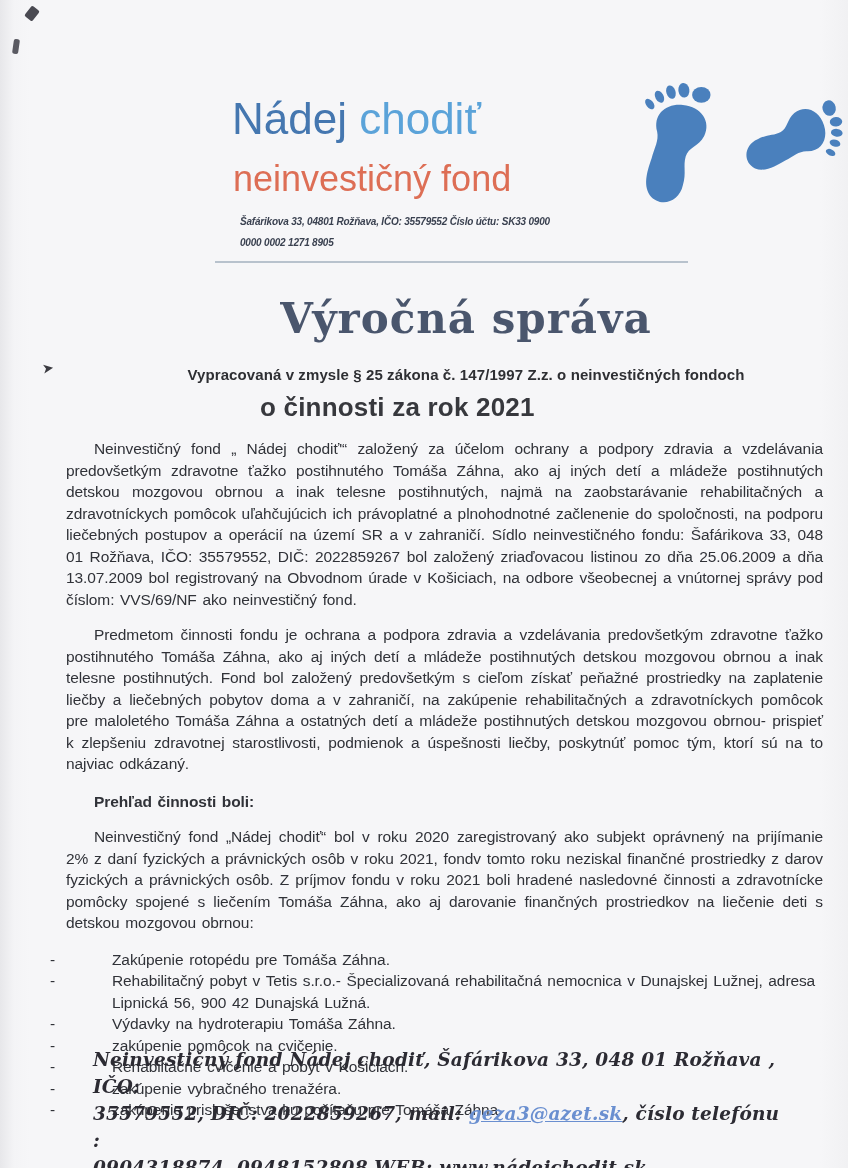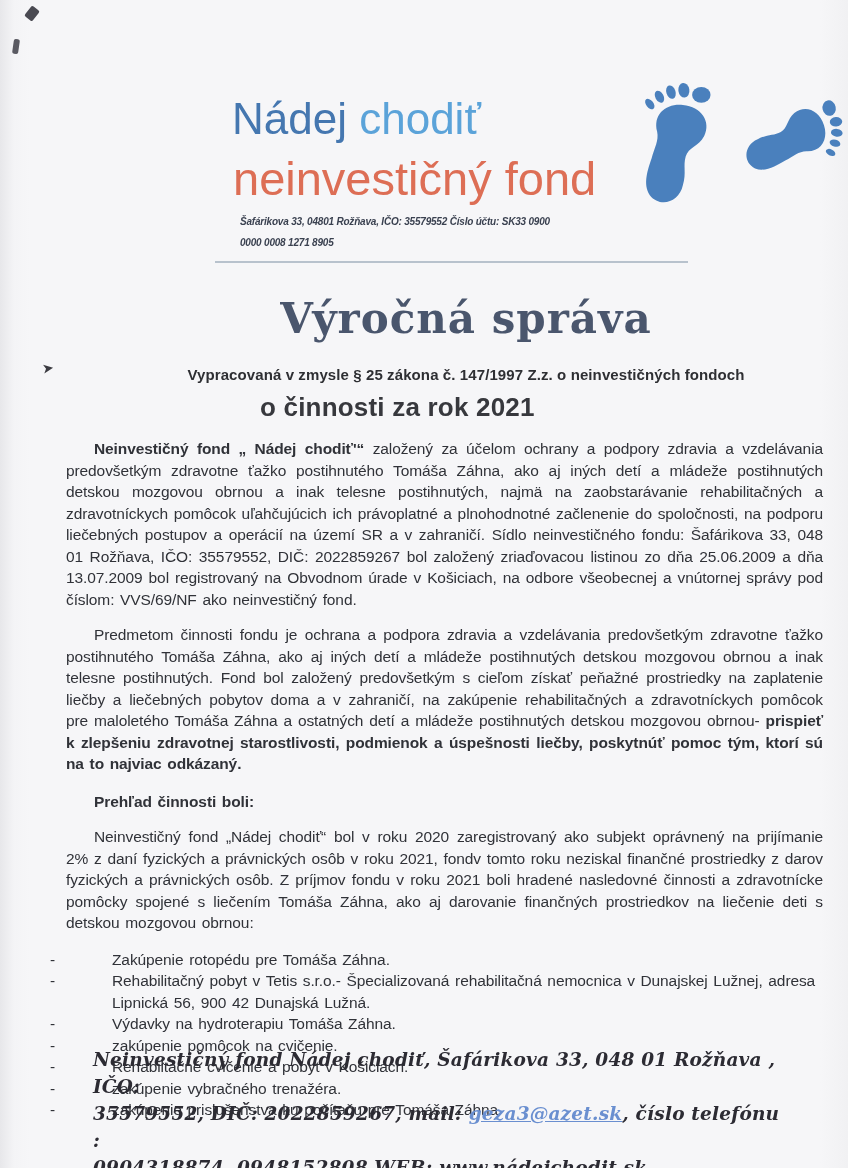--- a/index.html
+++ b/index.html
@@ -14,40 +14,40 @@
   
   .speck{position:absolute;background:#4a4a52;border-radius:2px;}
   .speck-1{left:27px;top:7px;width:10px;height:13px;transform:rotate(38deg);}
   .speck-2{left:13px;top:39px;width:6px;height:15px;transform:rotate(8deg);background:#5a5a62;}
   .arrow-artifact{position:absolute;left:42px;top:360px;font-family:"DejaVu Sans",sans-serif;
     font-size:14px;color:#3b3b41;transform:rotate(-8deg);}
   
   .logo-line1{position:absolute;left:232px;top:88px;font-size:44px;line-height:62px;letter-spacing:0px;}
   .logo-line1 .w1{color:#4577b0;}
   .logo-line1 .w2{color:#5ba3d9;}
-  .logo-line2{position:absolute;left:233px;top:155px;font-size:47px;line-height:48px;color:#dd6e55;}
+  .logo-line2{position:absolute;left:233px;top:155px;font-size:36px;line-height:48px;color:#dd6e55;}
   .footprints{position:absolute;left:634px;top:76px;}
   .org-address{position:absolute;left:240px;top:211px;width:480px;
     font-size:10px;line-height:21px;font-weight:bold;font-style:italic;
     color:#3a4150;letter-spacing:-0.2px;}
   .header-rule{position:absolute;left:215px;top:261px;width:473px;height:2px;background:#b8c2cd;}
   
   .report-title{position:absolute;left:56px;top:296px;width:820px;text-align:center;
     font-family:"DejaVu Serif",serif;font-weight:bold;font-size:42px;line-height:46px;
     color:#4a566d;letter-spacing:1px;}
   .report-subtitle{position:absolute;left:56px;top:366px;width:820px;text-align:center;
     font-size:15px;font-weight:bold;color:#2e2f33;letter-spacing:0.1px;}
   .report-year{position:absolute;left:260px;top:392px;
     font-size:26px;font-weight:bold;color:#37383d;letter-spacing:0.2px;}
   
   .body-col{position:absolute;left:66px;top:438px;width:757px;
     font-size:15.5px;line-height:21.5px;text-align:justify;
     letter-spacing:-0.1px;word-spacing:1.5px;color:#303238;}
   .body-col p{margin:0 0 14px 0;text-indent:28px;}
-  .bold{font-weight:bold;margin-top:16px;}
+  .bold{font-weight:normal;margin-top:16px;}
   .section-heading{margin:16px 0 14px 0;font-weight:bold;text-indent:28px;font-size:15.5px;}
   
   .activities{margin-top:15px;}
   .activity-row{display:flex;align-items:flex-start;}
   .activity-dash{width:22px;flex:0 0 22px;margin-left:-16px;text-align:left;}
   .activity-text{flex:1;text-align:left;margin-left:40px;}
   
   .contact-footer{position:absolute;left:93px;top:1046px;width:690px;
     font-family:"DejaVu Serif",serif;font-style:italic;font-weight:bold;
     font-size:18.5px;line-height:27px;color:#2c2b33;letter-spacing:0.2px;}
@@ -79,21 +79,21 @@
         <ellipse cx="25.5" cy="16" rx="4.5" ry="7" transform="rotate(-28 25.5 16)"></ellipse>
         <ellipse cx="15" cy="24" rx="4" ry="6.5" transform="rotate(-38 15 24)"></ellipse>
       </g>
     </defs>
     <use href="#footprint" transform="translate(2,6) scale(0.92)"></use>
     <use href="#footprint" transform="translate(152,58) rotate(78) scale(-0.78,0.78) translate(-50,-75)"></use>
   </svg>
 
   <div class="org-address">
     <div>Šafárikova 33, 04801 Rožňava, IČO: 35579552   Číslo účtu: SK33 0900</div>
-    <div>0000 0008 1271 8905</div>
+    <div>0000 0002 1271 8905</div>
   </div>
 
   <div class="header-rule"></div>
 
   <div class="report-title">Výročná správa</div>
   <div class="report-subtitle">Vypracovaná v zmysle § 25 zákona č. 147/1997 Z.z. o neinvestičných fondoch</div>
   <div class="report-year">o činnosti za rok 2021</div>
 
   <div class="body-col">
 

